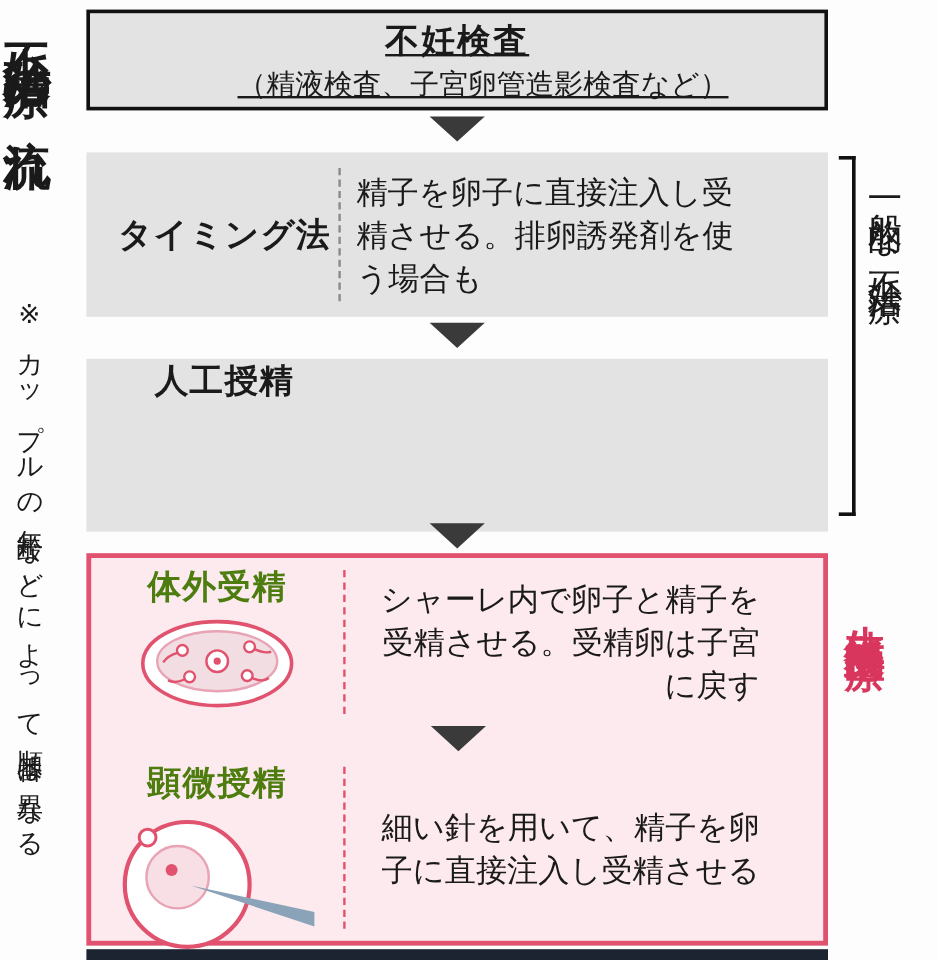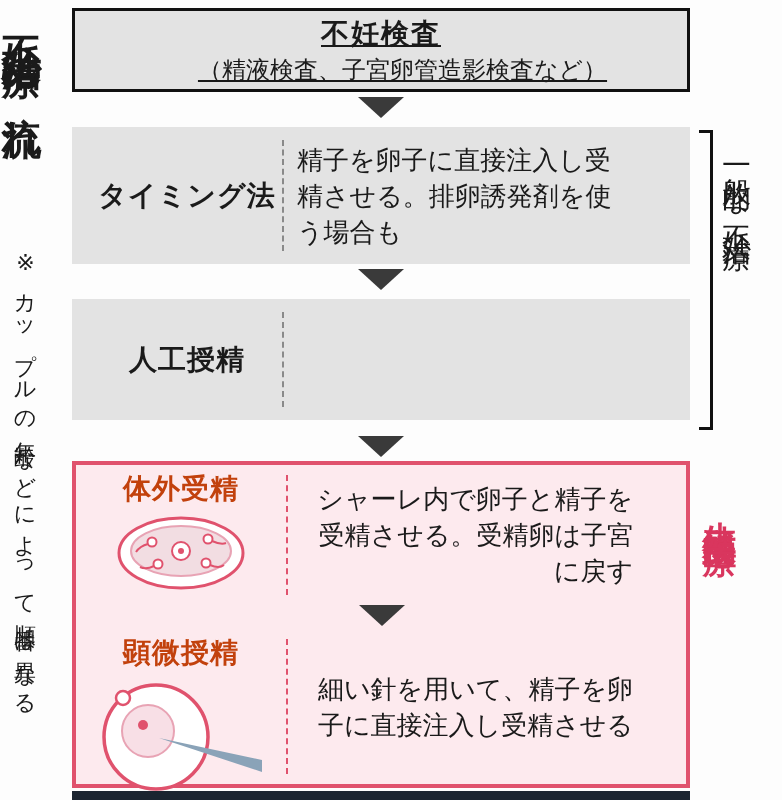--- a/index.html
+++ b/index.html
@@ -20,35 +20,35 @@
 
   .down-arrow { position:absolute; left:358px; width:0; height:0;
                 border-left:23px solid transparent; border-right:23px solid transparent;
                 border-top:21px solid #3a3a3a; }
   .arrow-1 { top:97px; }
   .arrow-2 { top:269px; }
   .arrow-3 { top:436px; }
 
   .step { position:absolute; left:72px; width:618px; background:#e3e3e3; display:flex; }
   .step-timing { top:127px; height:137px; }
-  .step-aih    { top:299px; height:121px; }
+  .step-aih    { top:299px; height:144px;flex-direction:column; }
   .step .label { width:210px; display:flex; align-items:center; justify-content:center;
                  font-size:28px; font-weight:bold; letter-spacing:1px;padding-left:20px; }
   .step .divider { border-left:2px dashed #8a8a8a; margin:13px 0; }
   .step .desc { flex:1; display:flex; align-items:center; padding-left:13px;
                 font-size:26px; line-height:36px; }
   .step .desc span { display:block; max-width:332px; }
 
   .art-box { position:absolute; left:72px; top:461px; width:618px; height:327px;
              background:#fdeaee; border:4px solid #e0526d; }
   .art-section { position:absolute; left:0; width:610px; display:flex; }
   .art-ivf  { top:0; height:140px; }
   .art-icsi { top:164px; height:155px; }
   .art-section .left { width:210px; display:flex; flex-direction:column; align-items:center; padding-top:5px; }
-  .art-section .label { font-size:28px; font-weight:bold; color:#c2410c; letter-spacing:1px; }
+  .art-section .label { font-size:28px; font-weight:bold; color:#4d7c0f; letter-spacing:1px; }
   .art-section .divider { border-left:2px dashed #e0526d; margin:10px 0; }
   .art-section .desc { flex:1; display:flex; align-items:center; padding-left:13px;
                        font-size:26px; line-height:36px; }
   .art-section .desc span { display:block; max-width:332px;text-align:right; }
   .art-arrow { position:absolute; left:283px; top:140px; width:0; height:0;
                border-left:23px solid transparent; border-right:23px solid transparent;
                border-top:21px solid #3a3a3a; }
 
   .bracket { position:absolute; left:699px; top:130px; width:14px; height:300px;
              border-top:3px solid #111; border-right:3px solid #111; border-bottom:3px solid #111; }

